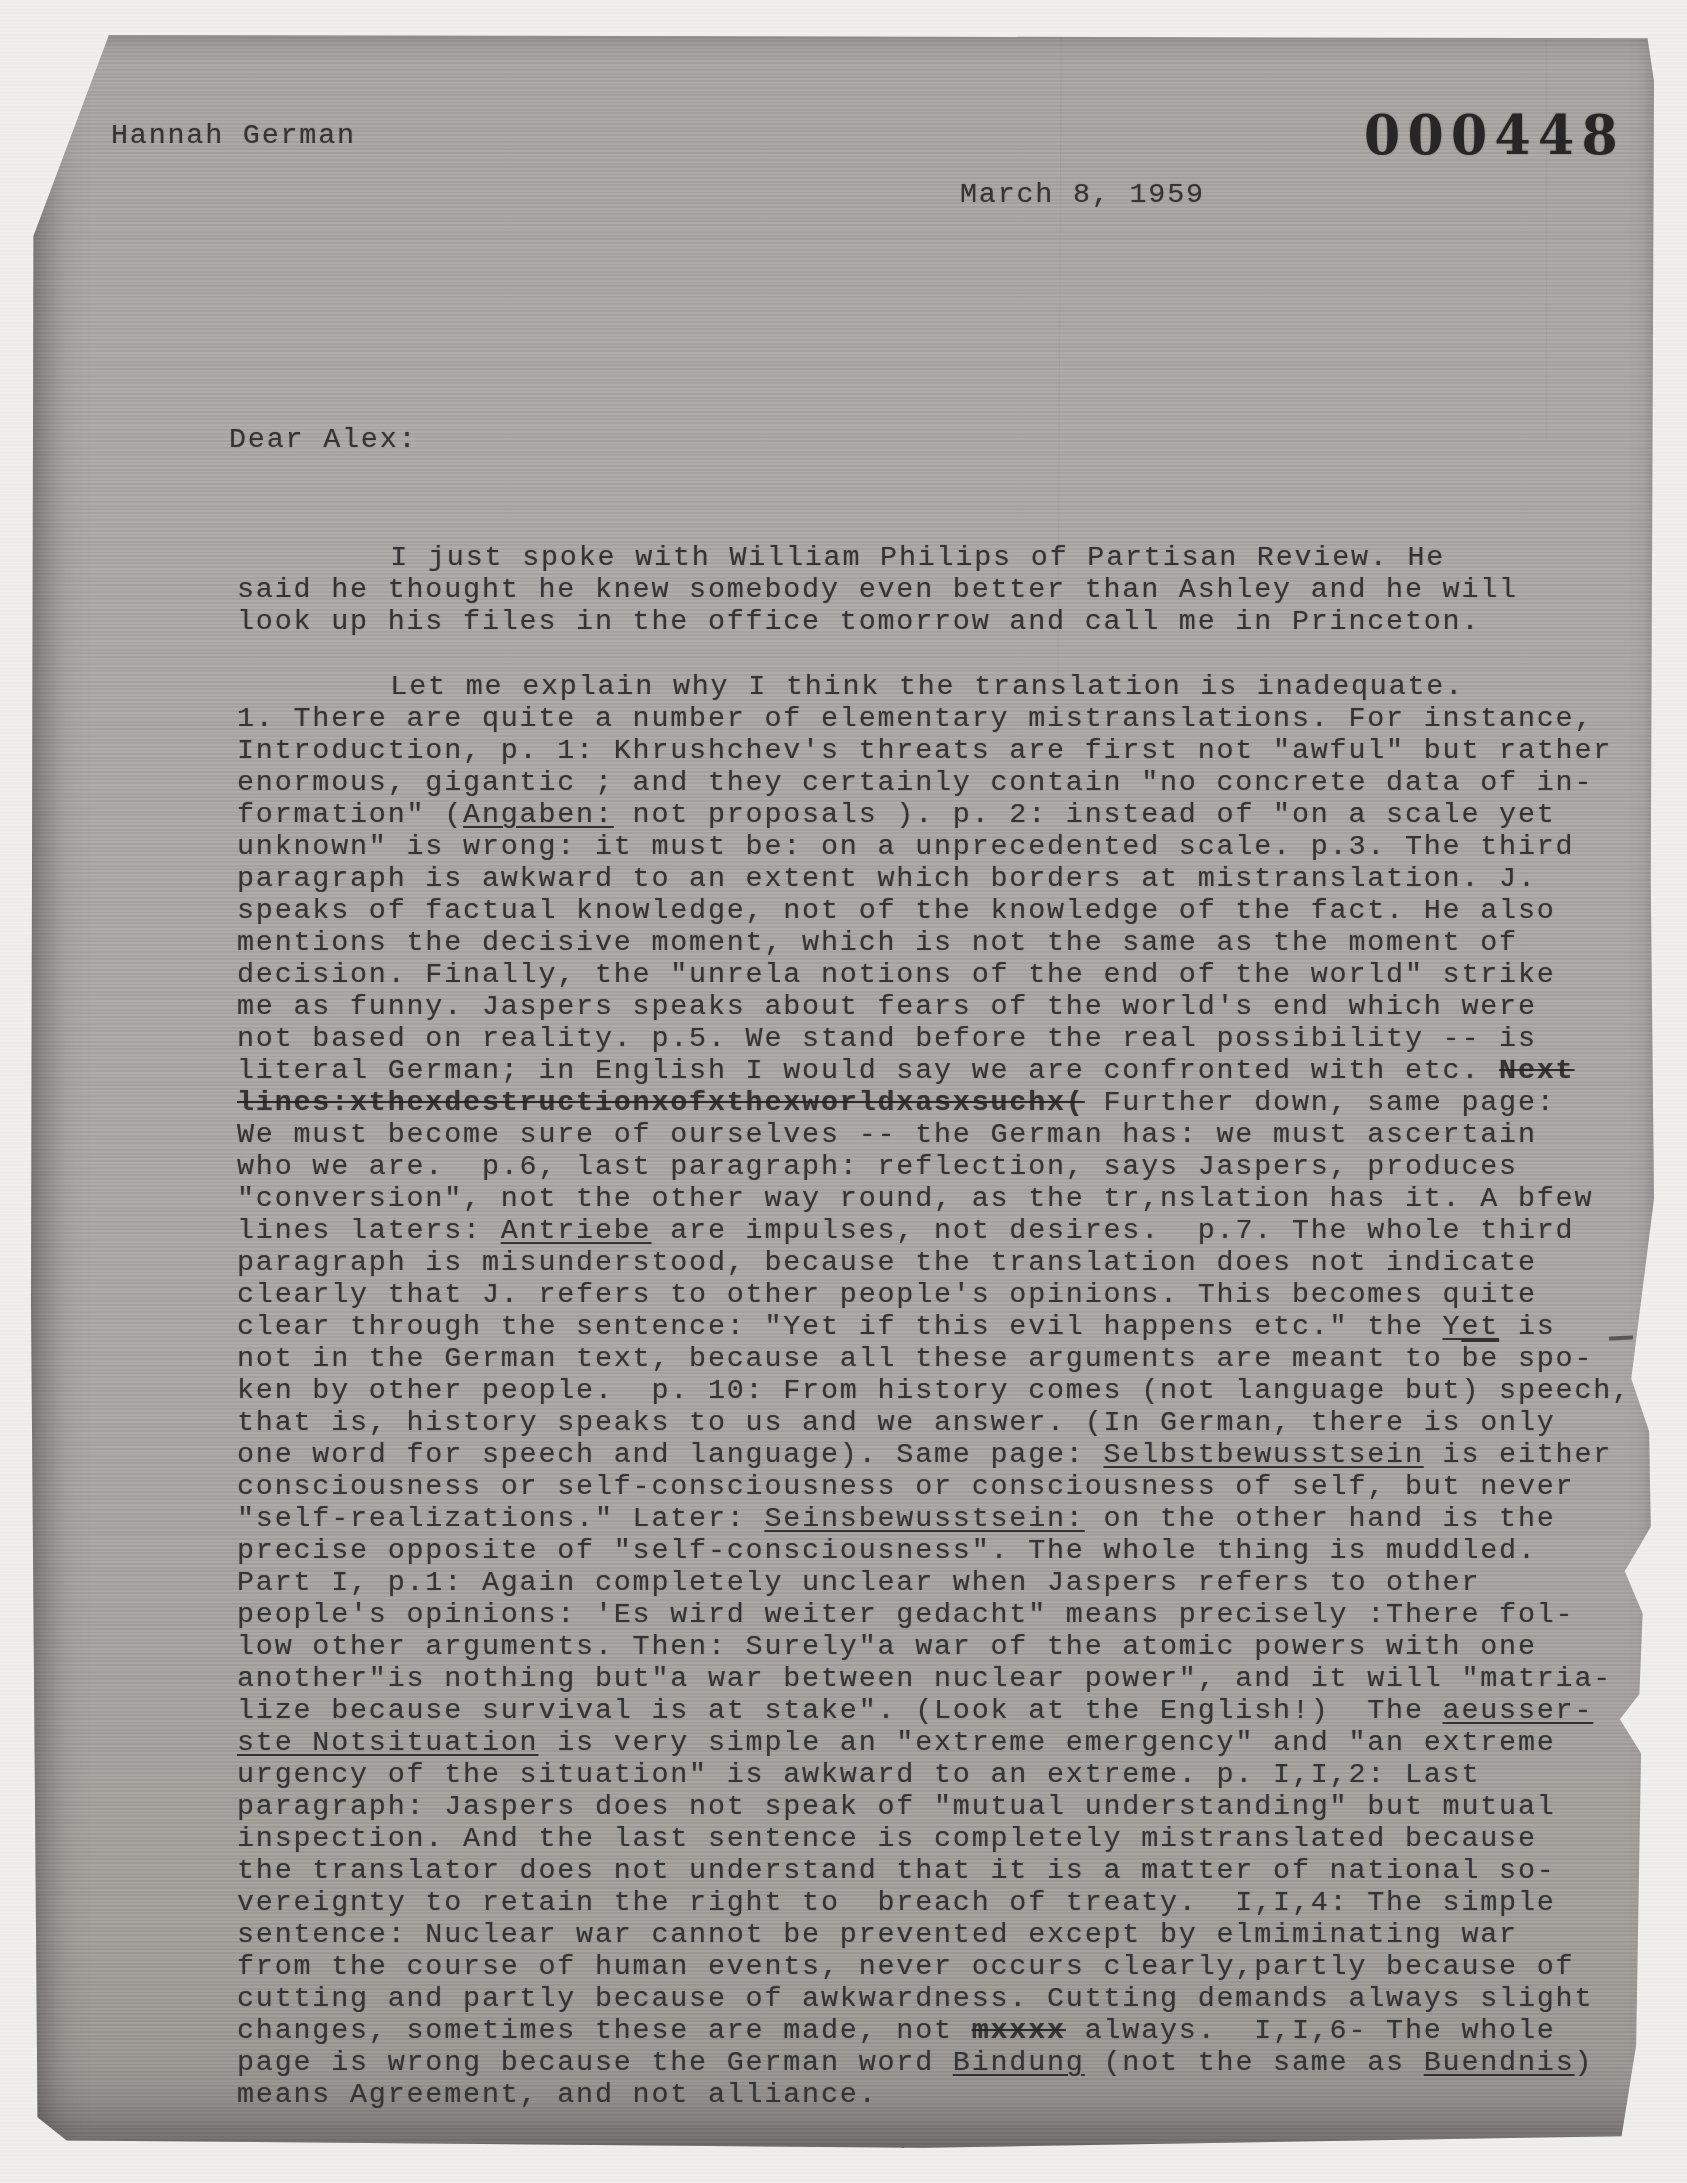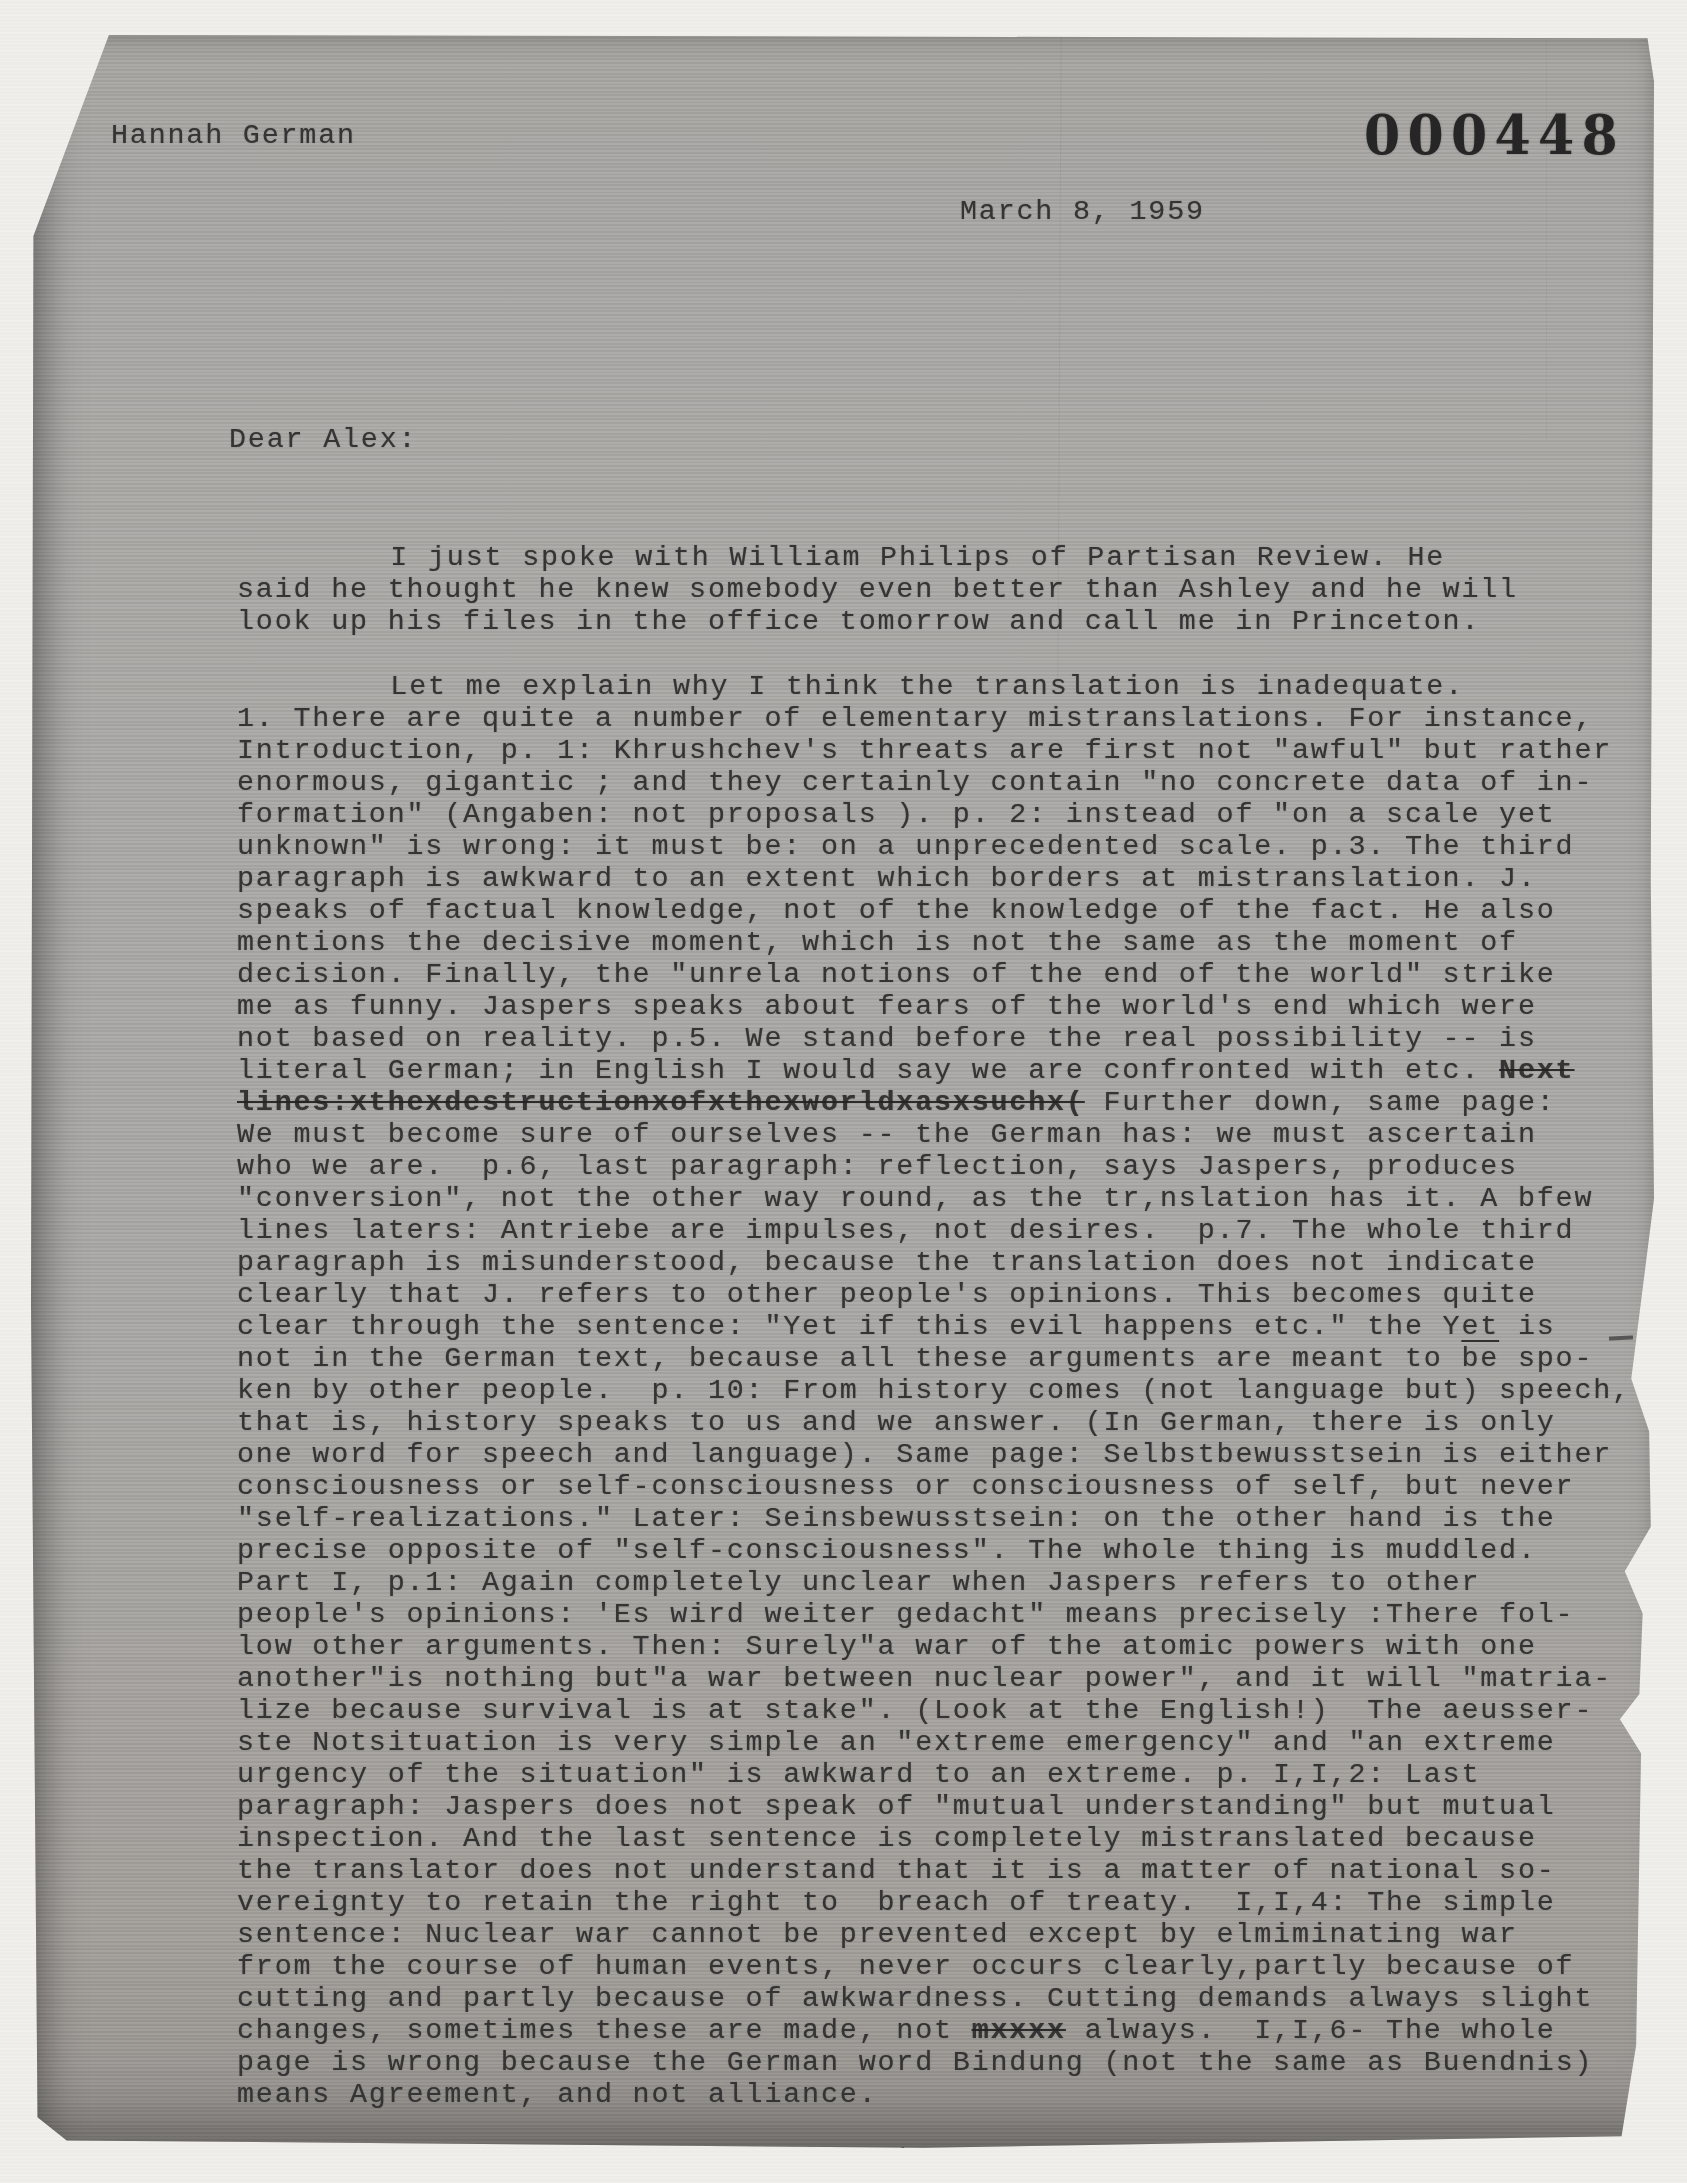--- a/index.html
+++ b/index.html
@@ -28,36 +28,36 @@
       inset 0 -57px 57px -30px rgba(0,0,0,.32);
   }
   .typewriter{
     color:#343434;
     font-size:28.4px;line-height:32px;letter-spacing:1.8px;
     text-shadow:0 0 1.2px rgba(25,25,25,.38);
     filter:blur(0.3px);
     white-space:pre;
   }
   .author{position:absolute;left:80px;top:85px;}
-  .date{position:absolute;left:929px;top:161px;}
+  .date{position:absolute;left:929px;top:144px;}
   .stamp{
     position:absolute;left:1333px;top:71px;
     font-family:"DejaVu Serif", serif;font-weight:700;
     font-size:52px;line-height:58px;letter-spacing:7.3px;color:#262626;
     text-shadow:0 0 1.8px rgba(0,0,0,.35);
     filter:blur(0.4px);
     transform:scaleY(1.04);
   }
   .body-block{position:absolute;left:198px;top:325px;width:1422px;}
   .line{white-space:pre;}
   .para{margin:8px;}
   .para + .para{margin-top:33px;}
   .para .line:first-child{text-indent:9ch;}
   .salutation{margin-bottom:14px;}
-  .m-u{text-decoration-thickness:2.4px;text-underline-offset:4.2px;text-decoration-color:rgba(40,40,40,.85);}
+  .m-u{text-decoration:underline;text-decoration-thickness:2.4px;text-underline-offset:4.2px;text-decoration-color:rgba(40,40,40,.85);}
   .m-s{text-decoration:line-through;text-decoration-thickness:2.4px;font-weight:bold;text-decoration-color:rgba(35,35,35,.9);}
   .m-o{text-decoration:overline;text-decoration-thickness:1.8px;text-decoration-color:rgba(40,40,40,.85);}
   .crease{position:absolute;width:1.2px;background:rgba(50,50,50,.07);}
   .crease.c1{left:1028px;top:0;height:653px;transform:rotate(.3deg);}
   .crease.c2{left:1515px;top:6px;height:399px;background:rgba(50,50,50,.05);}
   .stray-dash{position:absolute;left:1578px;top:1301px;width:24px;height:4.2px;background:rgba(60,60,60,.75);transform:rotate(-3deg);filter:blur(0.6px);}
 </style>
 </head>
 <body>
 

